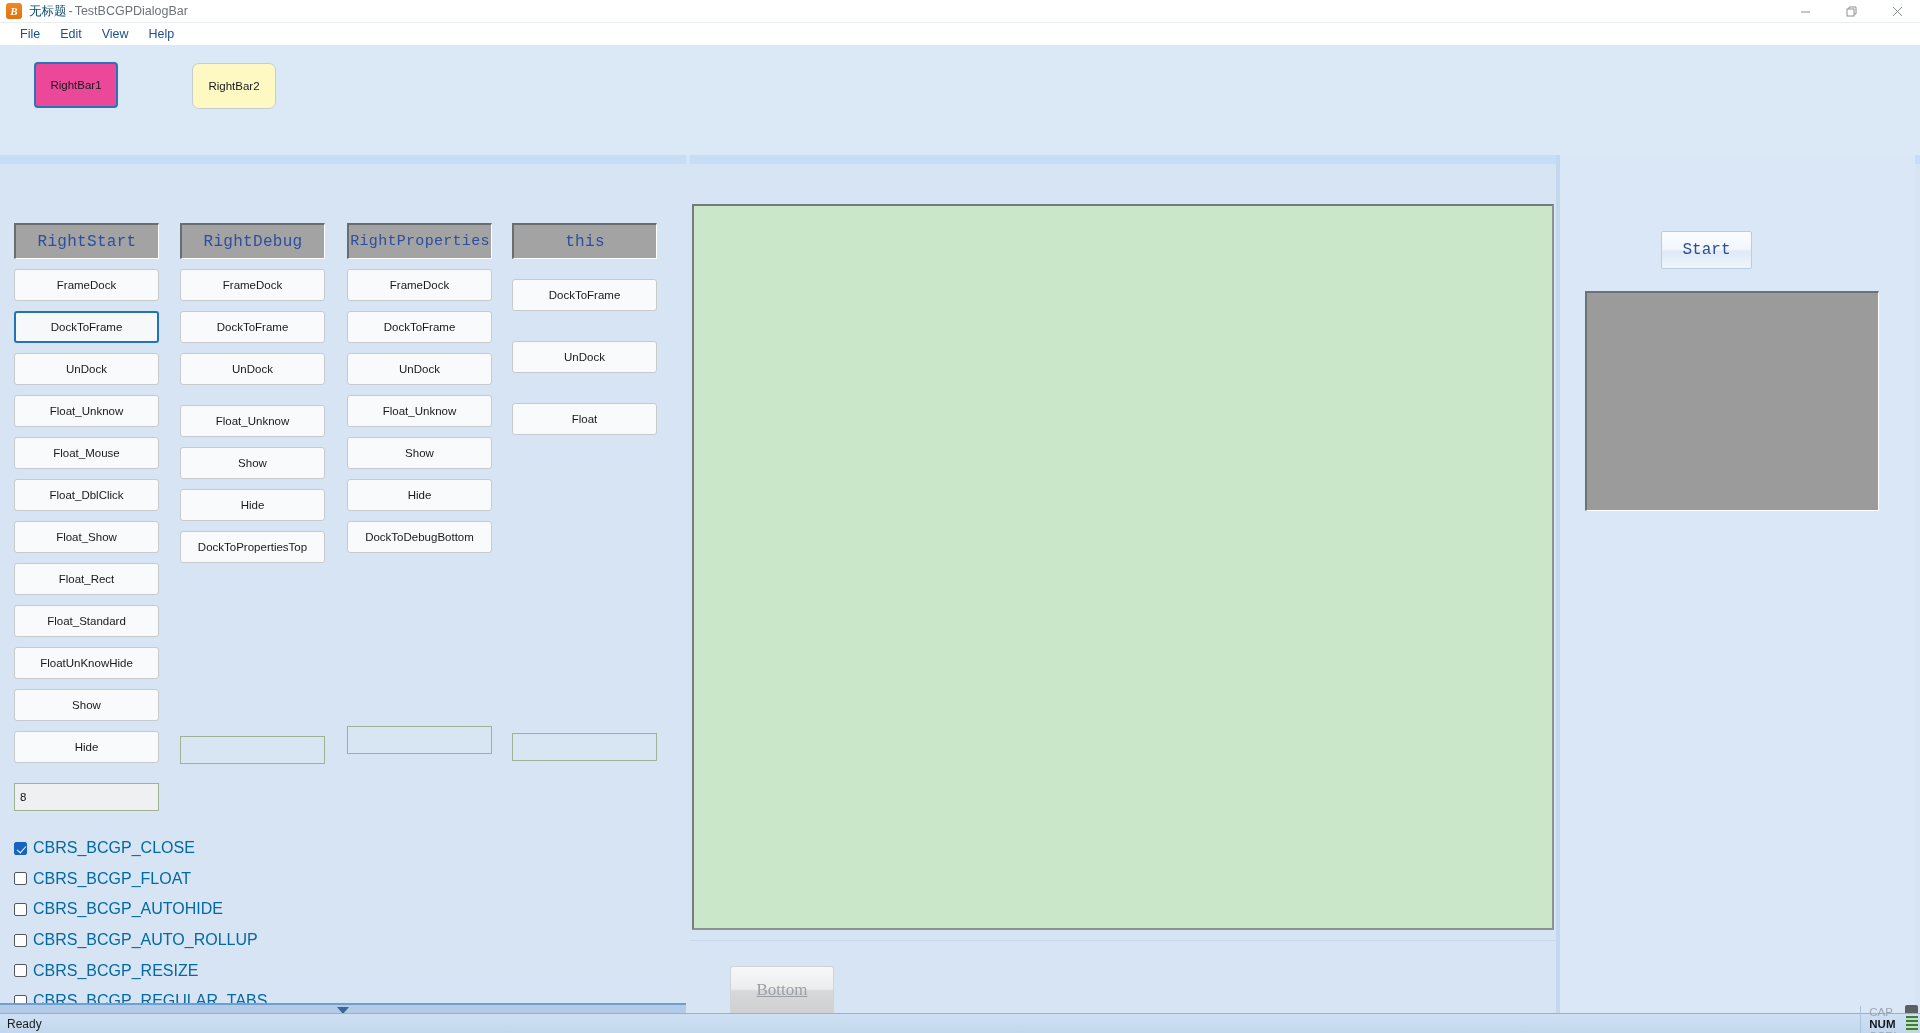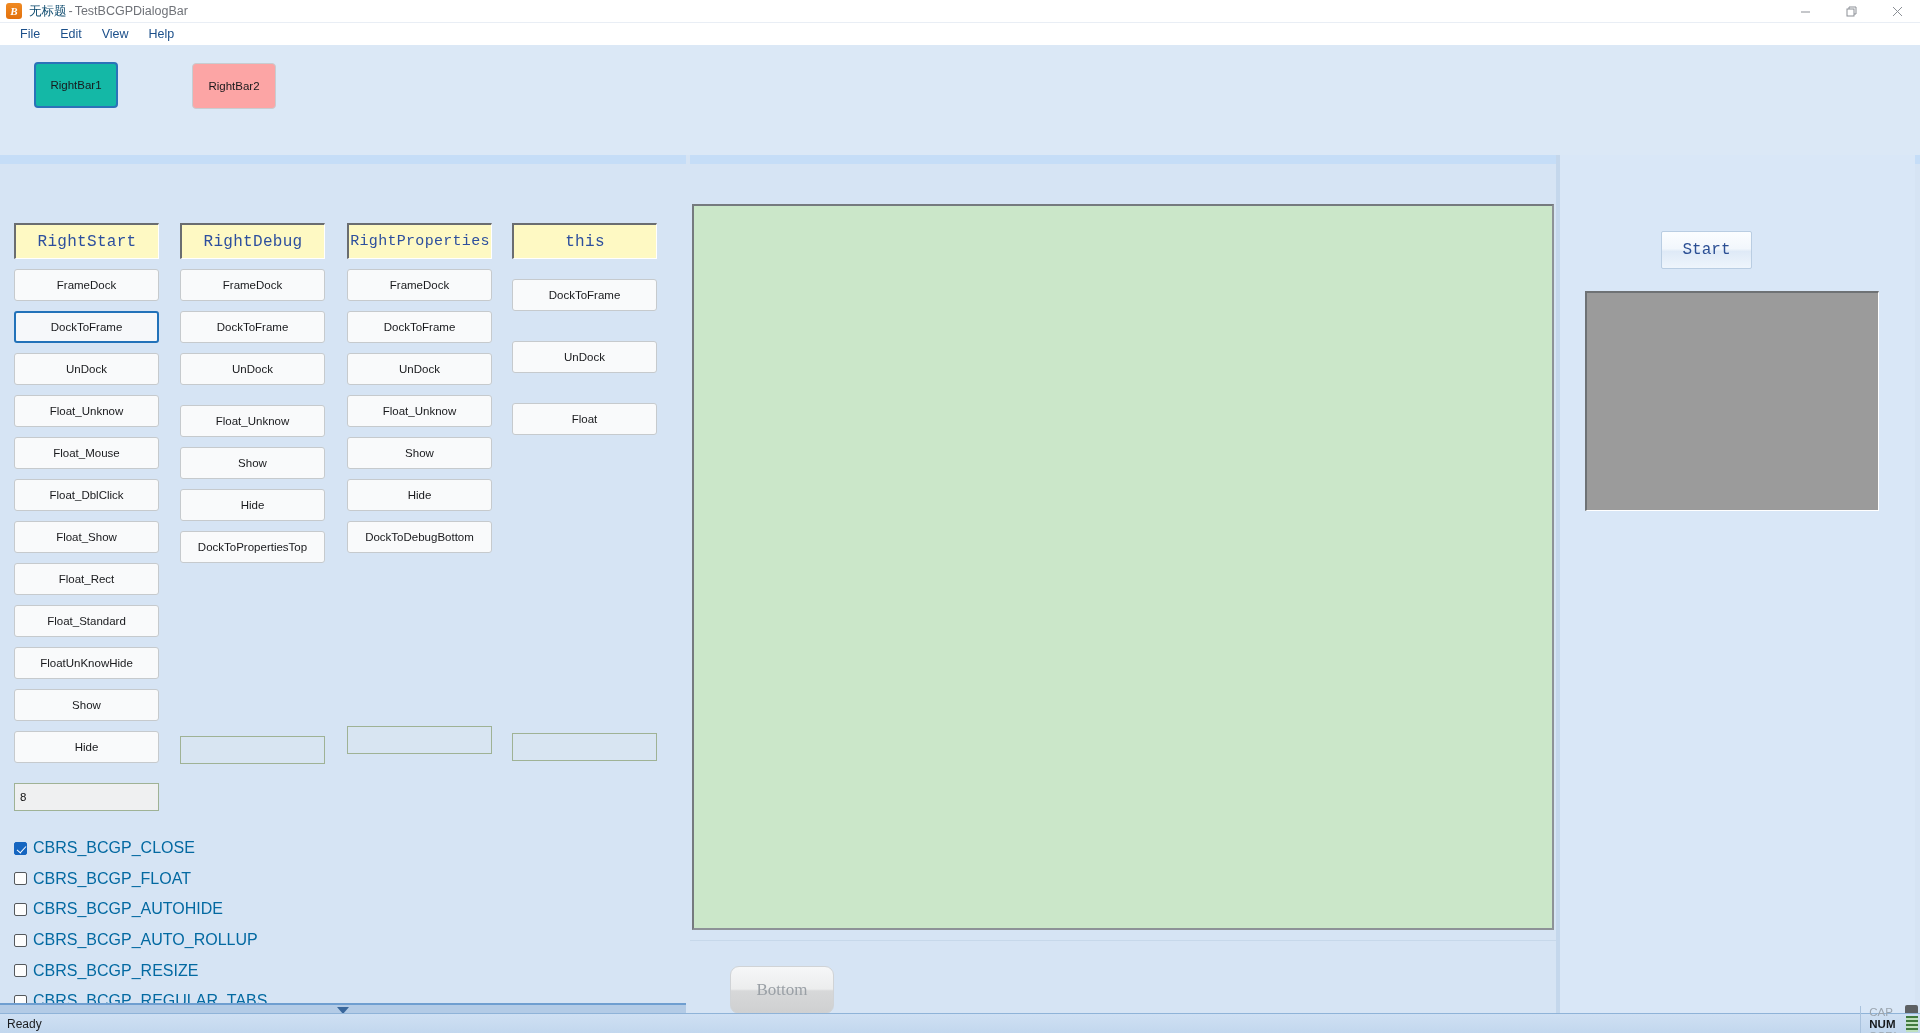--- a/index.html
+++ b/index.html
@@ -56,50 +56,50 @@
   }
   .topstrip {
     position: absolute; left: 0; top: 0; width: 1920px; height: 110px;
     background: #dbe8f6;
   }
 
   
   .rb {
     position: absolute;
     width: 84px; height: 46px;
-    background: #14b8a6;
+    background: #ec4899;
     border: 1px solid #c8ccd0;
     border-radius: 4px;
     display: flex; align-items: center; justify-content: center;
     font-size: 11.5px; color: #18191c;
   }
   .rb.focused { border: 2px solid #2b72b8; }
   #rb1 { left: 34px; top: 17px; }
-  #rb2 { left: 192px; top: 18px; background: #fca5a5; }
+  #rb2 { left: 192px; top: 18px; background: #fef9c3; border-radius: 7px; }
 
   
   .band {
     position: absolute; left: 0; top: 110px; width: 1920px; height: 9px;
     background: #c5ddf7;
   }
   .band2 {
     position: absolute; left: 0; top: 119px; width: 1920px; height: 3px;
     background: #d6e4f4;
   }
 
   
   .col { position: absolute; top: 178px; }
   #col1 { left: 14px; width: 145px; }
   #col2 { left: 180px; width: 145px; }
   #col3 { left: 347px; width: 145px; }
   #col4 { left: 512px; width: 145px; }
 
   .colhead {
     width: 145px; height: 36px;
-    background: #fef9c3;
+    background: #a3a3a3;
     border-top: 2px solid #6a6d70;
     border-left: 2px solid #6a6d70;
     border-right: 1px solid #ffffff;
     border-bottom: 1px solid #ffffff;
     display: flex; align-items: center; justify-content: center;
     font-family: "Liberation Mono", "DejaVu Sans Mono", monospace;
     font-size: 16px; color: #2d4f9e;
     letter-spacing: 0.3px;
   }
   #col3 .colhead { font-size: 15px; }
@@ -184,25 +184,25 @@
   .bottompane {
     position: absolute; left: 690px; top: 895px;
     width: 866px; height: 113px;
     background: #d6e4f4;
     border-top: 1px solid #c7d8ea;
   }
   .btn-bottom {
     position: absolute; left: 730px; top: 921px;
     width: 104px; height: 48px;
     border: 1px solid #d0d3d6;
-    border-radius: 9px;
+    border-radius: 3px;
     background: linear-gradient(to bottom, #f6f7f8 0%, #eceded 48%, #d7d8d9 52%, #cfd0d1 100%);
     display: flex; align-items: center; justify-content: center;
     font-family: "Liberation Serif", serif;
-    font-size: 17px; color: #9aa0a6;
+    font-size: 17px; color: #9aa0a6; text-decoration: underline;
   }
 
   
   .vsep-left {
     position: absolute; left: 686px; top: 110px; width: 4px; height: 898px;
     background: #d6e4f4;
   }
   .vsep-right {
     position: absolute; left: 1556px; top: 110px; width: 4px; height: 898px;
     background: #c4d7ec;

